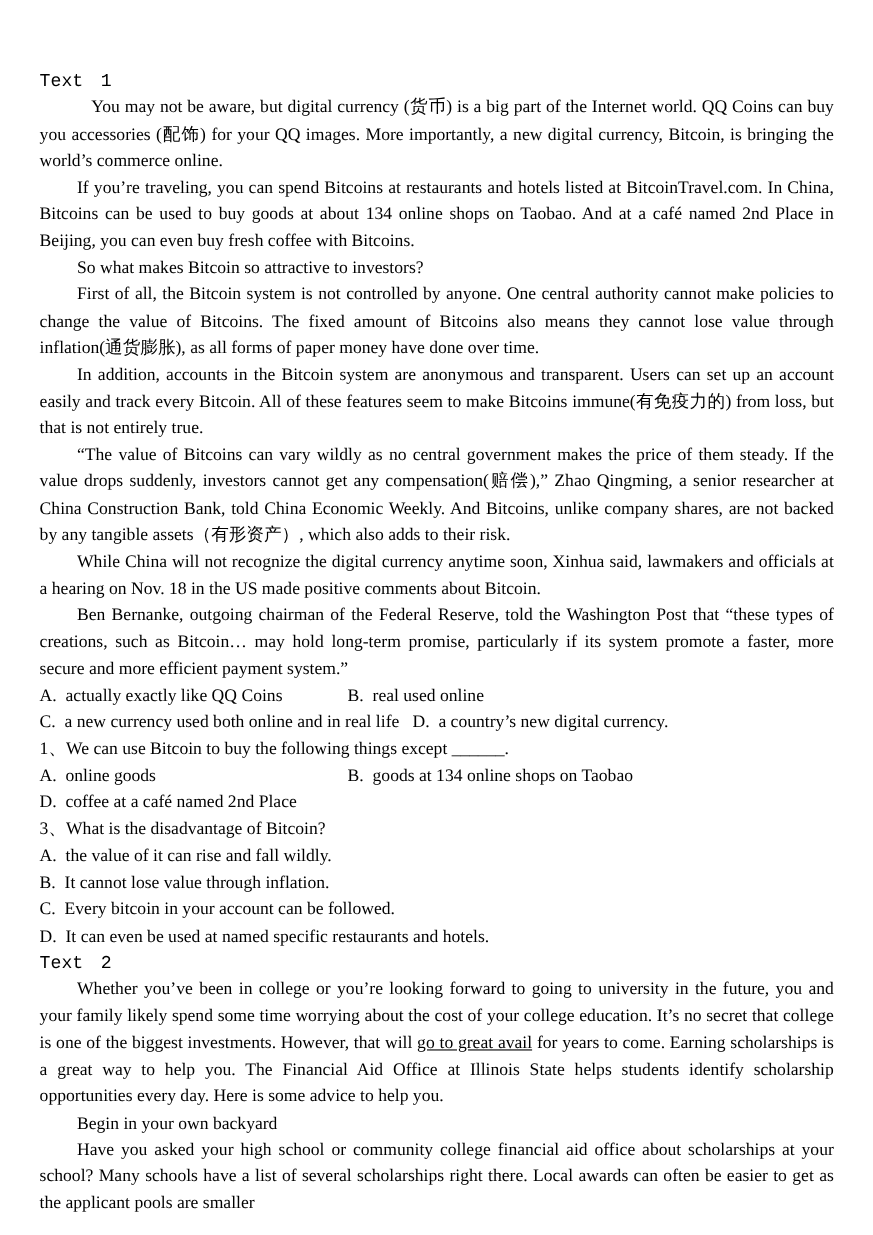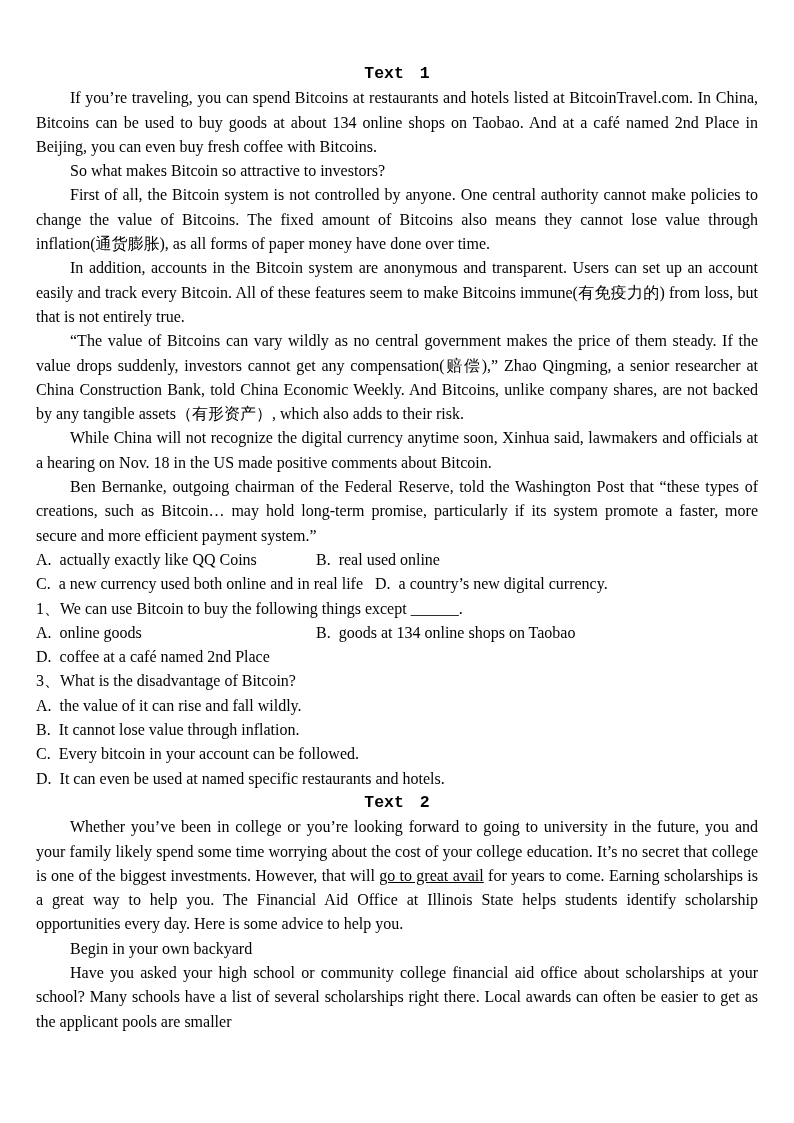--- a/index.html
+++ b/index.html
@@ -14,24 +14,24 @@
     margin: 0 auto;
     padding: 62px 36px 0 36px;
     background: #ffffff;
     color: #000000;
     font-family: "Liberation Serif", "DejaVu Serif", serif;
     font-size: 16px;
     line-height: 24.3px;
     overflow: hidden;
   }
   .section-heading {
-    text-align: center;
+    text-align: left;
     font-family: "Liberation Mono", "DejaVu Sans Mono", monospace;
     font-size: 16.5px;
-    font-weight: bold;
+    font-weight: normal;
     word-spacing: 6px;
     margin: 0;
     line-height: 24.3px;
   }
   .para {
     margin: 0;
     text-align: justify;
     text-indent: 34px;
   }
   .indent-lg { text-indent: 47px; }
@@ -58,20 +58,21 @@
   }
   .underline { text-decoration: underline; }
 </style>
 </head>
 <body>
 
 <div class="page">
 
   <div class="section-heading">Text 1</div>
 
+  <p class="para indent-lg">You may not be aware, but digital currency (货币) is a big part of the Internet world. QQ Coins can buy you accessories (配饰) for your QQ images. More importantly, a new digital currency, Bitcoin, is bringing the world’s commerce online.</p>
   <p class="para">If you’re traveling, you can spend Bitcoins at restaurants and hotels listed at BitcoinTravel.com. In China, Bitcoins can be used to buy goods at about 134 online shops on Taobao. And at a café named 2nd Place in Beijing, you can even buy fresh coffee with Bitcoins.</p>
   <p class="para">So what makes Bitcoin so attractive to investors?</p>
   <p class="para">First of all, the Bitcoin system is not controlled by anyone. One central authority cannot make policies to change the value of Bitcoins. The fixed amount of Bitcoins also means they cannot lose value through inflation(通货膨胀), as all forms of paper money have done over time.</p>
   <p class="para">In addition, accounts in the Bitcoin system are anonymous and transparent. Users can set up an account easily and track every Bitcoin. All of these features seem to make Bitcoins immune(有免疫力的) from loss, but that is not entirely true.</p>
   <p class="para">“The value of Bitcoins can vary wildly as no central government makes the price of them steady. If the value drops suddenly, investors cannot get any compensation(赔偿),” Zhao Qingming, a senior researcher at China Construction Bank, told China Economic Weekly. And Bitcoins, unlike company shares, are not backed by any tangible assets（有形资产）, which also adds to their risk.</p>
   <p class="para">While China will not recognize the digital currency anytime soon, Xinhua said, lawmakers and officials at a hearing on Nov. 18 in the US made positive comments about Bitcoin.</p>
   <p class="para">Ben Bernanke, outgoing chairman of the Federal Reserve, told the Washington Post that “these types of creations, such as Bitcoin… may hold long-term promise, particularly if its system promote a faster, more secure and more efficient payment system.”</p>
 
   <div class="opt-row">
     <span class="opt opt-a">A.  actually exactly like QQ Coins</span>

